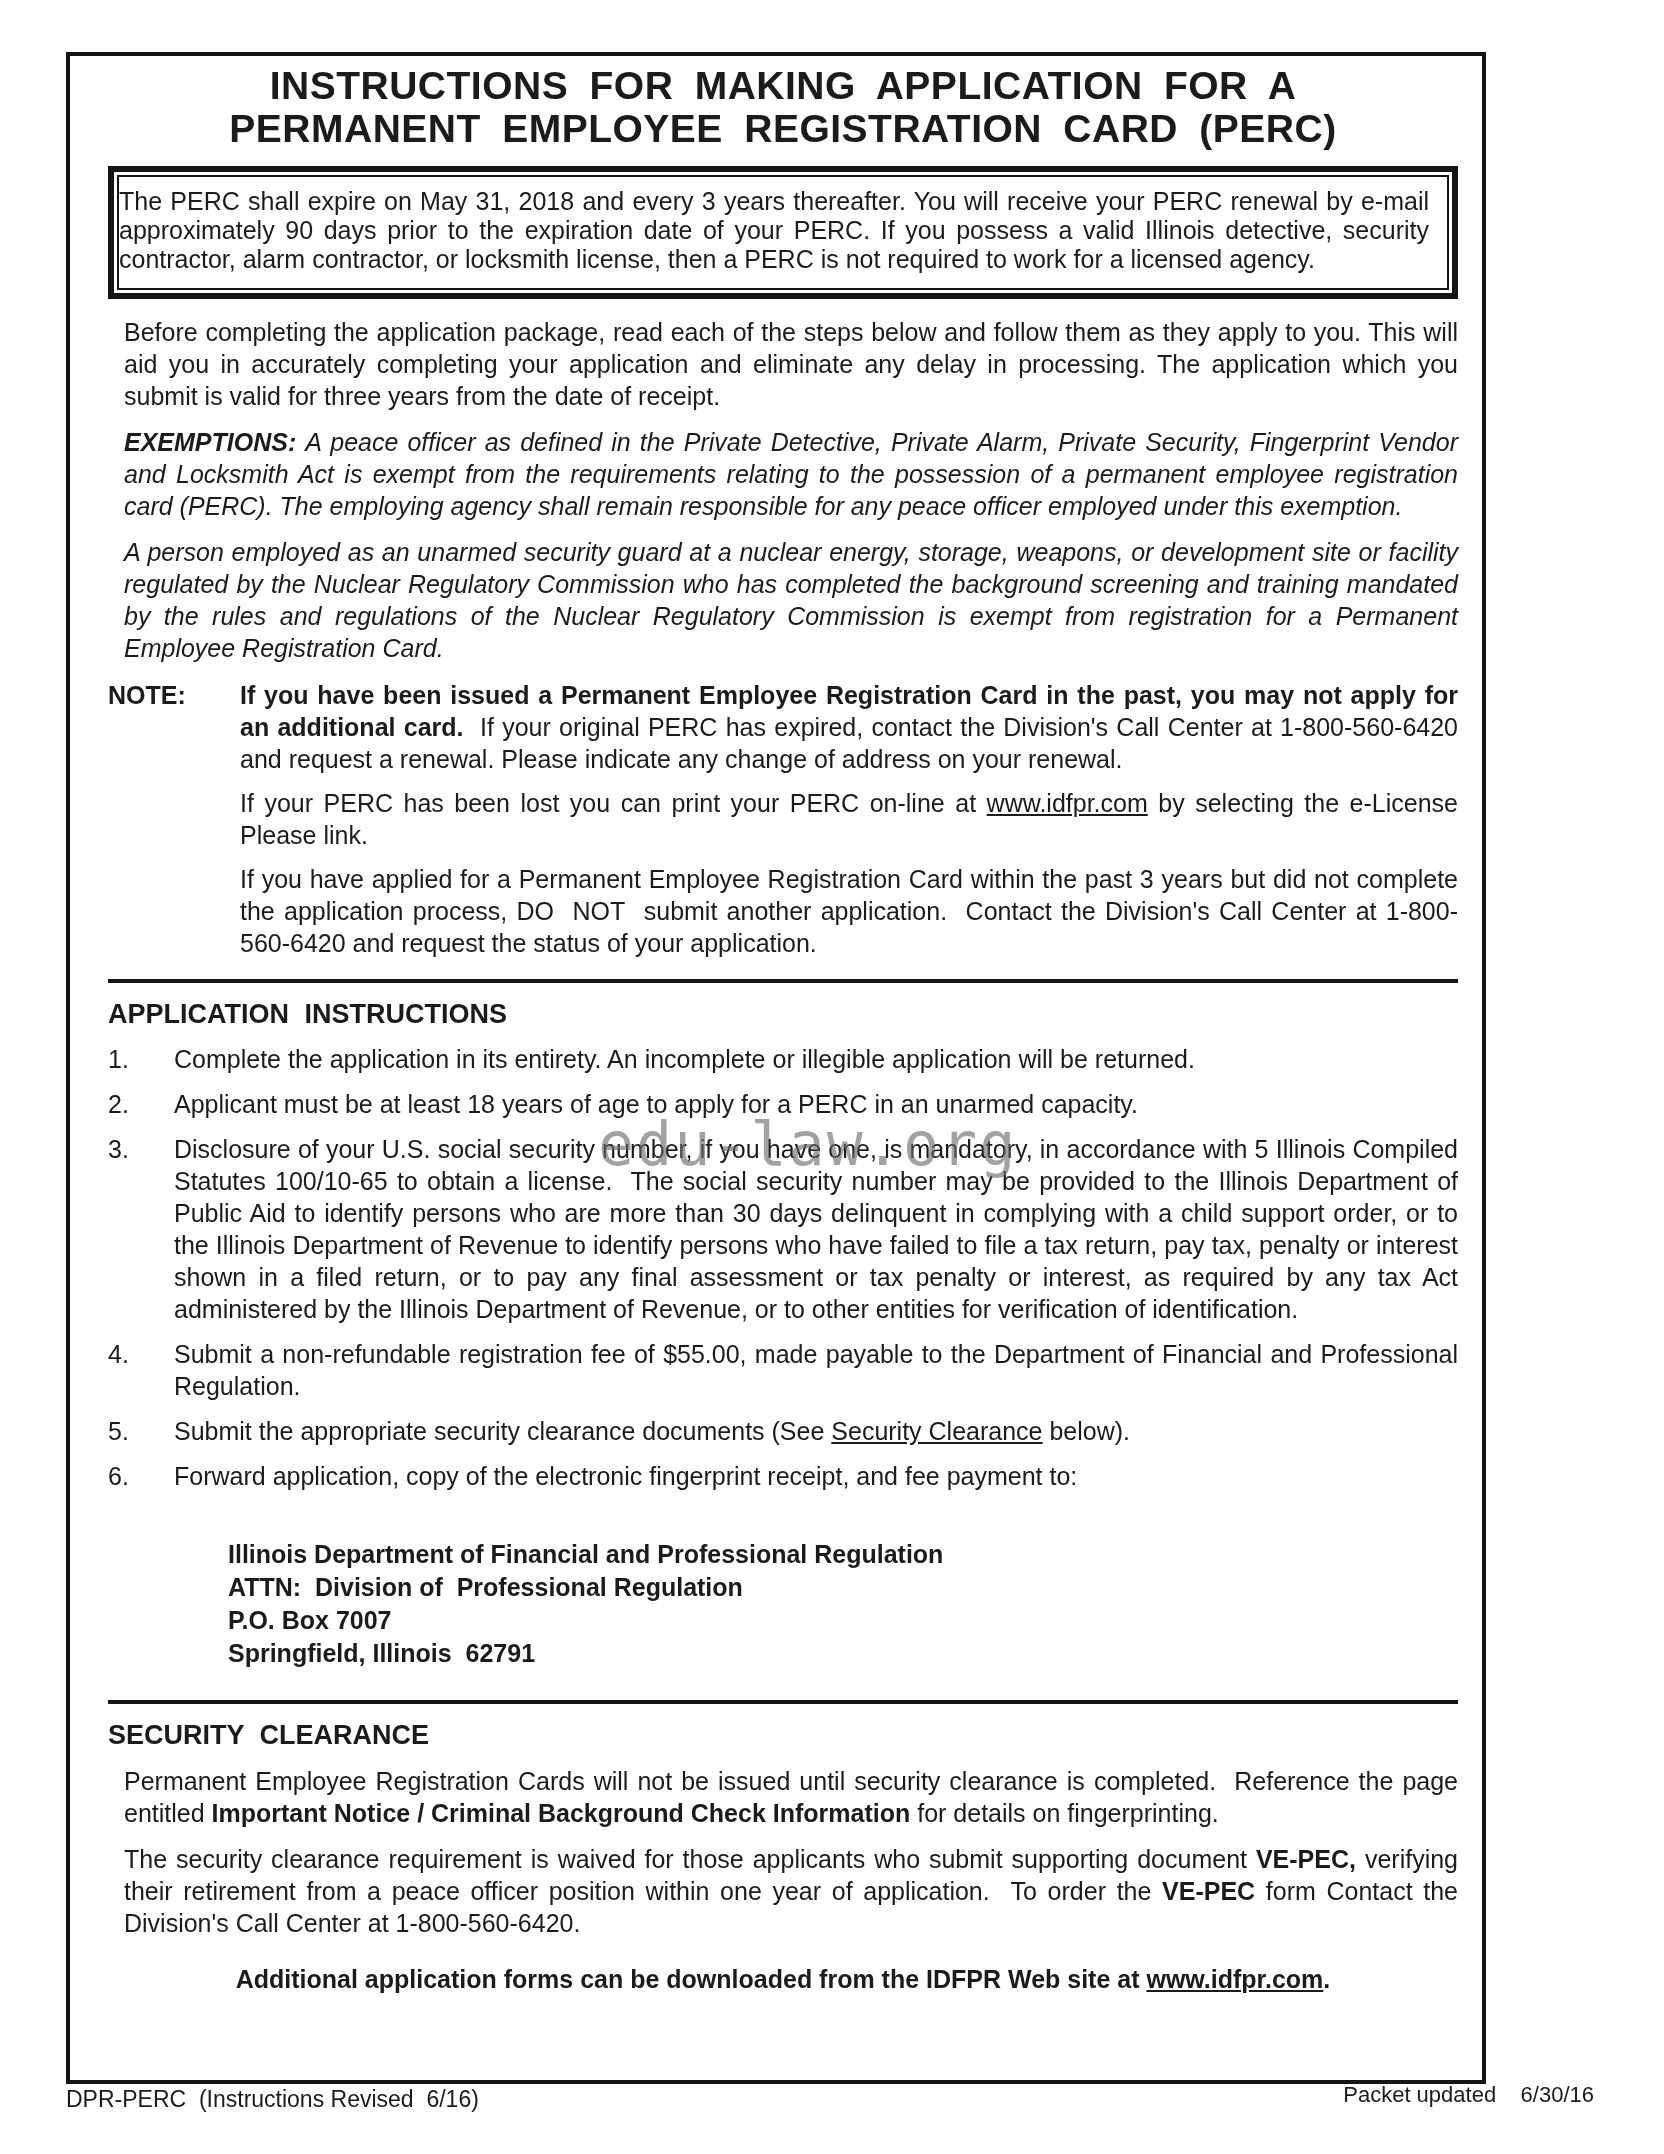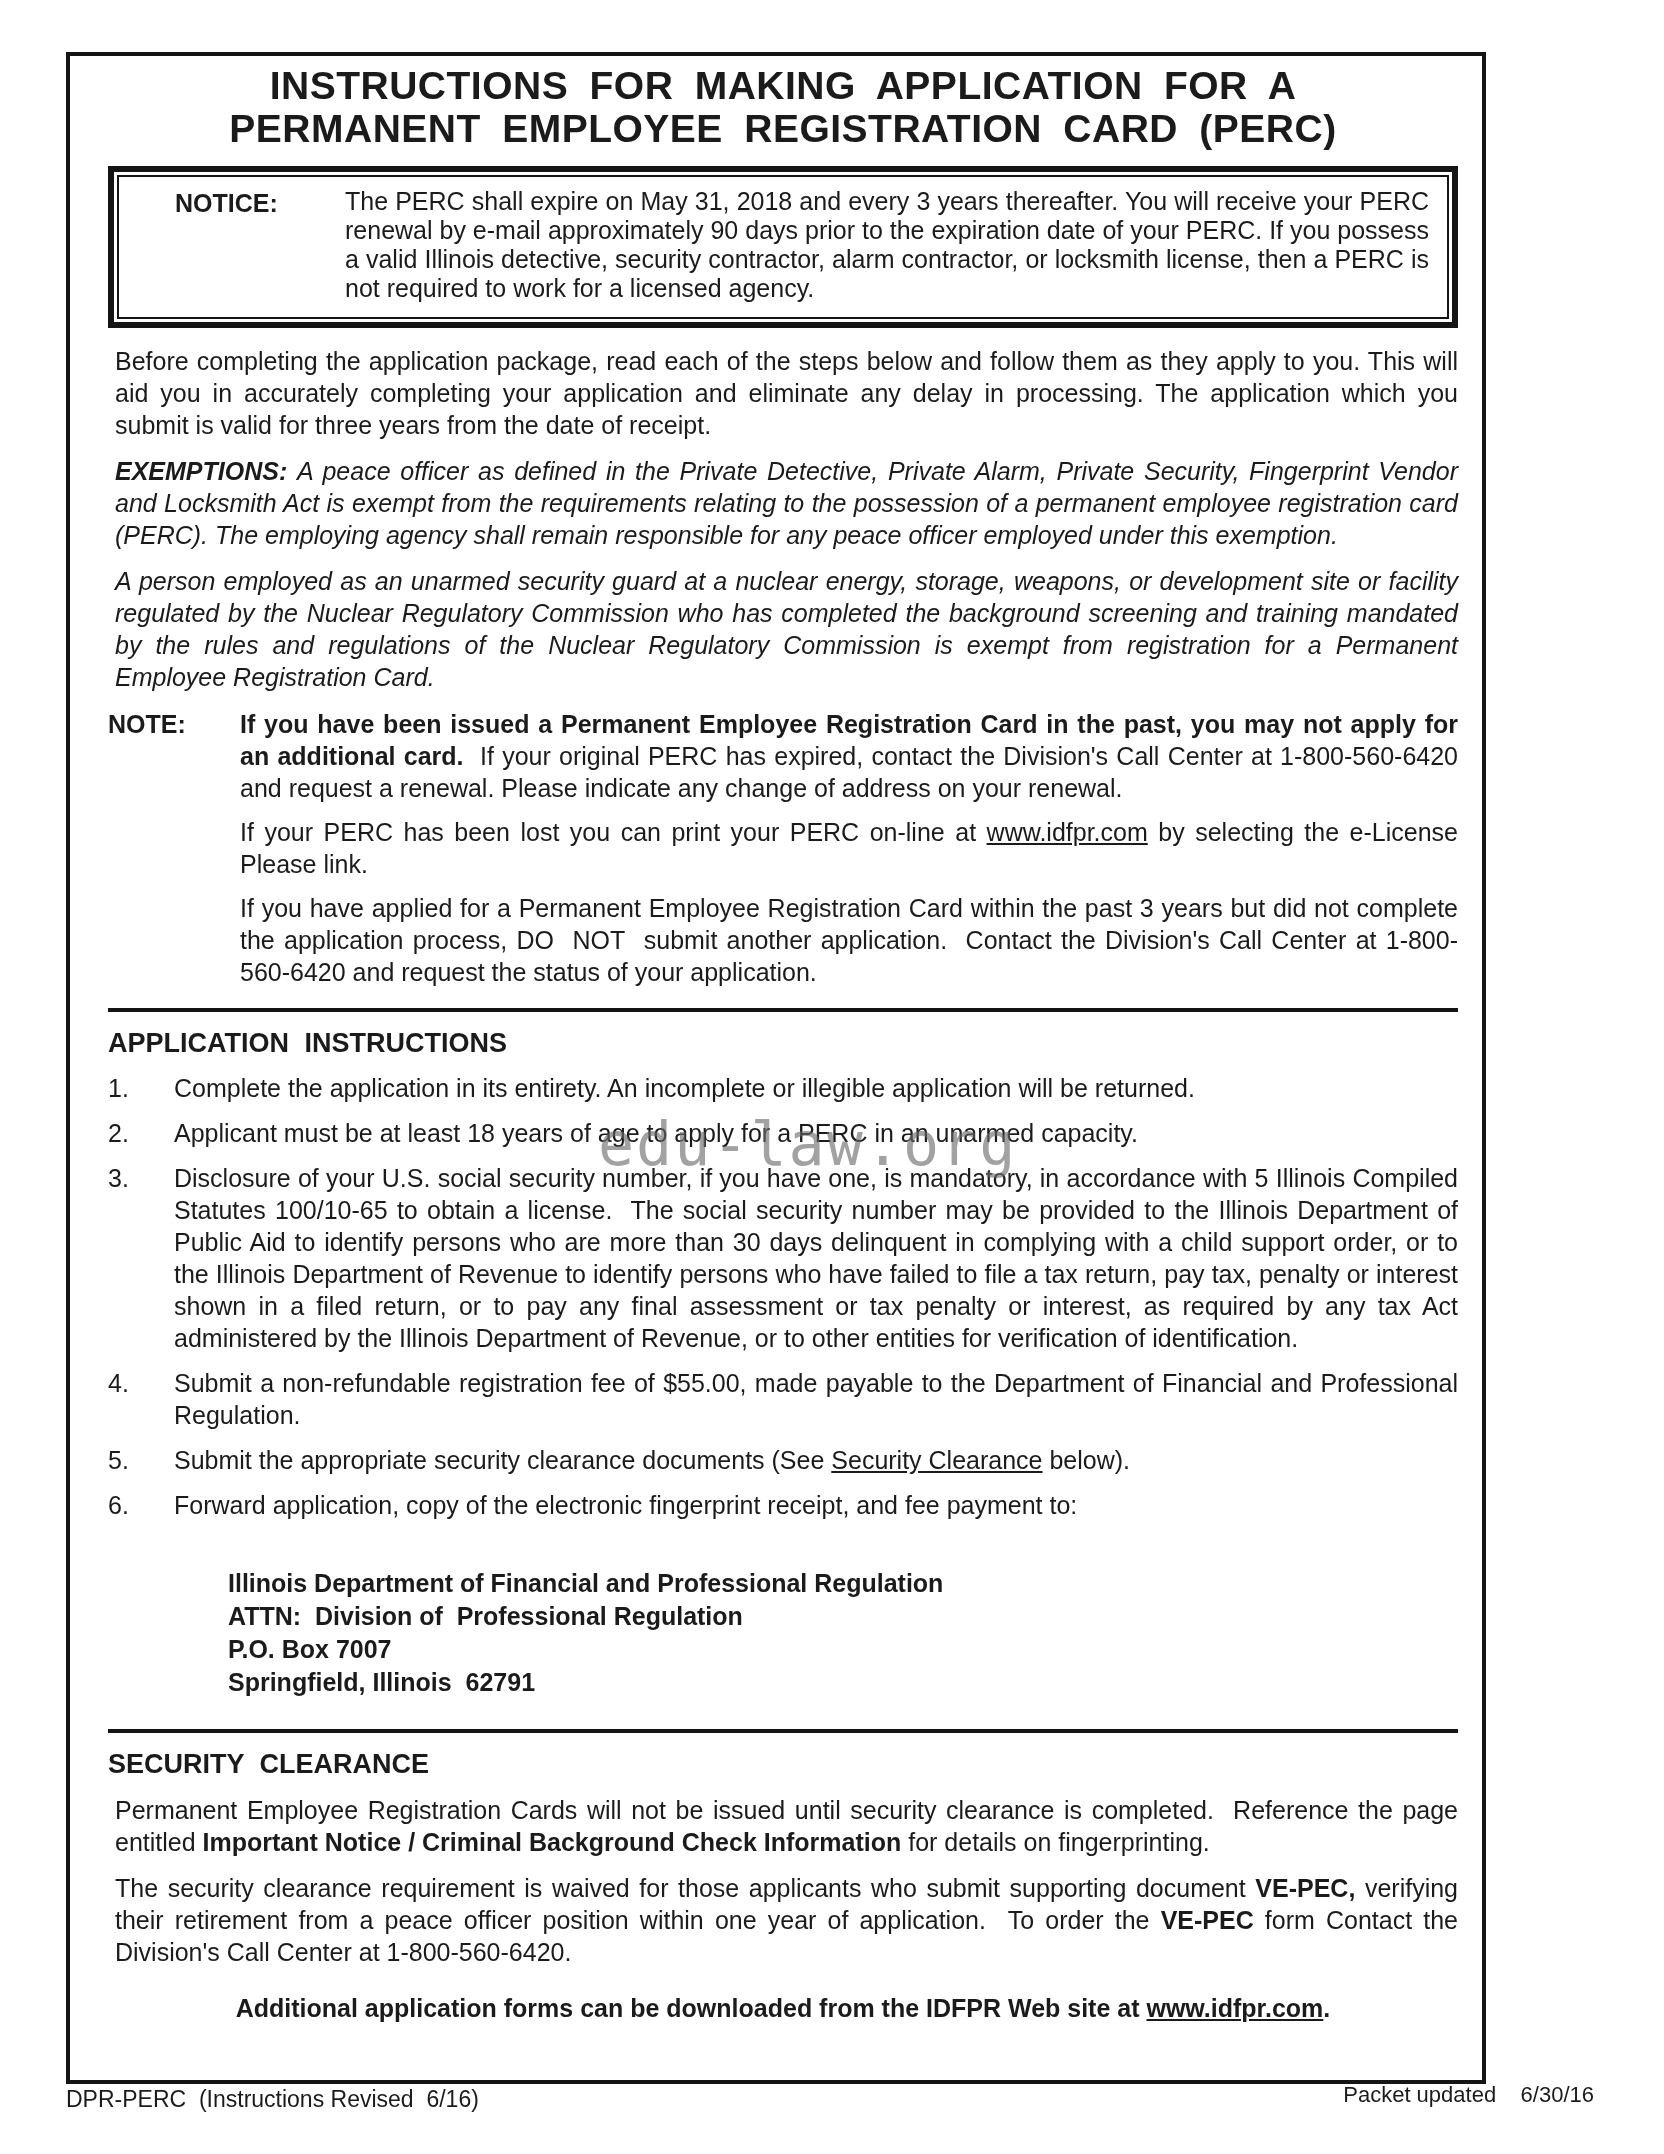--- a/index.html
+++ b/index.html
@@ -48,21 +48,21 @@
     box-sizing: border-box;
     padding-left: 56px;
     font-weight: bold;
     flex: none;
   }
   .notice-text {
     flex: 1;
     line-height: 29px;
     text-align: justify;
   }
-  .para { margin: 14px 0 0 7px; text-align: justify; }
+  .para { margin: 14px 0 0 16px; text-align: justify; }
   .para.intro { margin-top: 17px; }
   .italic { font-style: italic; }
   .bold { font-weight: bold; }
   .bold-italic { font-weight: bold; font-style: italic; }
   .ulined { text-decoration: underline; }
   .note-block { display: flex; margin-top: 15px; }
   .note-label { width: 132px; flex: none; font-weight: bold; }
   .note-content { flex: 1; }
   .note-content .np { margin: 0 0 12px 0; text-align: justify; }
   .note-content .np:last-child { margin-bottom: 0; }
@@ -116,21 +116,20 @@
   <div class="border-box">
     <div class="content">
 
       <div class="doc-title">
         <div>INSTRUCTIONS FOR MAKING APPLICATION FOR A</div>
         <div>PERMANENT EMPLOYEE REGISTRATION CARD (PERC)</div>
       </div>
 
       <div class="notice-box">
         <div class="notice-inner">
-          <div class="notice-label">NOTICE:</div>
           <div class="notice-text">The PERC shall expire on May 31, 2018 and every 3 years thereafter. You will receive your PERC renewal by e-mail approximately 90 days prior to the expiration date of your PERC. If you possess a valid Illinois detective, security contractor, alarm contractor, or locksmith license, then a PERC is not required to work for a licensed agency.</div>
         </div>
       </div>
 
       <p class="para intro">Before completing the application package, read each of the steps below and follow them as they apply to you. This will aid you in accurately completing your application and eliminate any delay in processing. The application which you submit is valid for three years from the date of receipt.</p>
 
       <p class="para italic"><span class="bold-italic">EXEMPTIONS:</span><span>&nbsp;A peace officer as defined in the Private Detective, Private Alarm, Private Security, Fingerprint Vendor and Locksmith Act is exempt from the requirements relating to the possession of a permanent employee registration card (PERC). The employing agency shall remain responsible for any peace officer employed under this exemption.</span></p>
 
       <p class="para italic">A person employed as an unarmed security guard at a nuclear energy, storage, weapons, or development site or facility regulated by the Nuclear Regulatory Commission who has completed the background screening and training mandated by the rules and regulations of the Nuclear Regulatory Commission is exempt from registration for a Permanent Employee Registration Card.</p>
 

